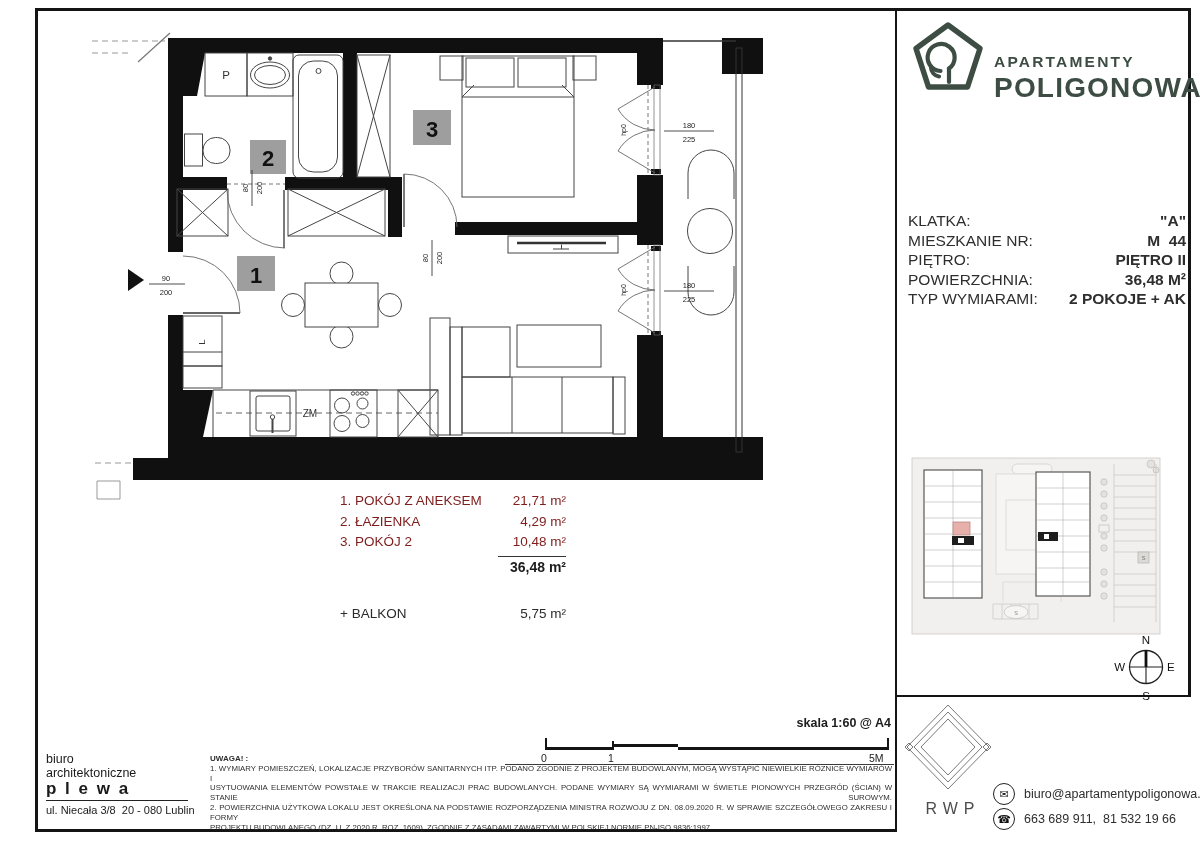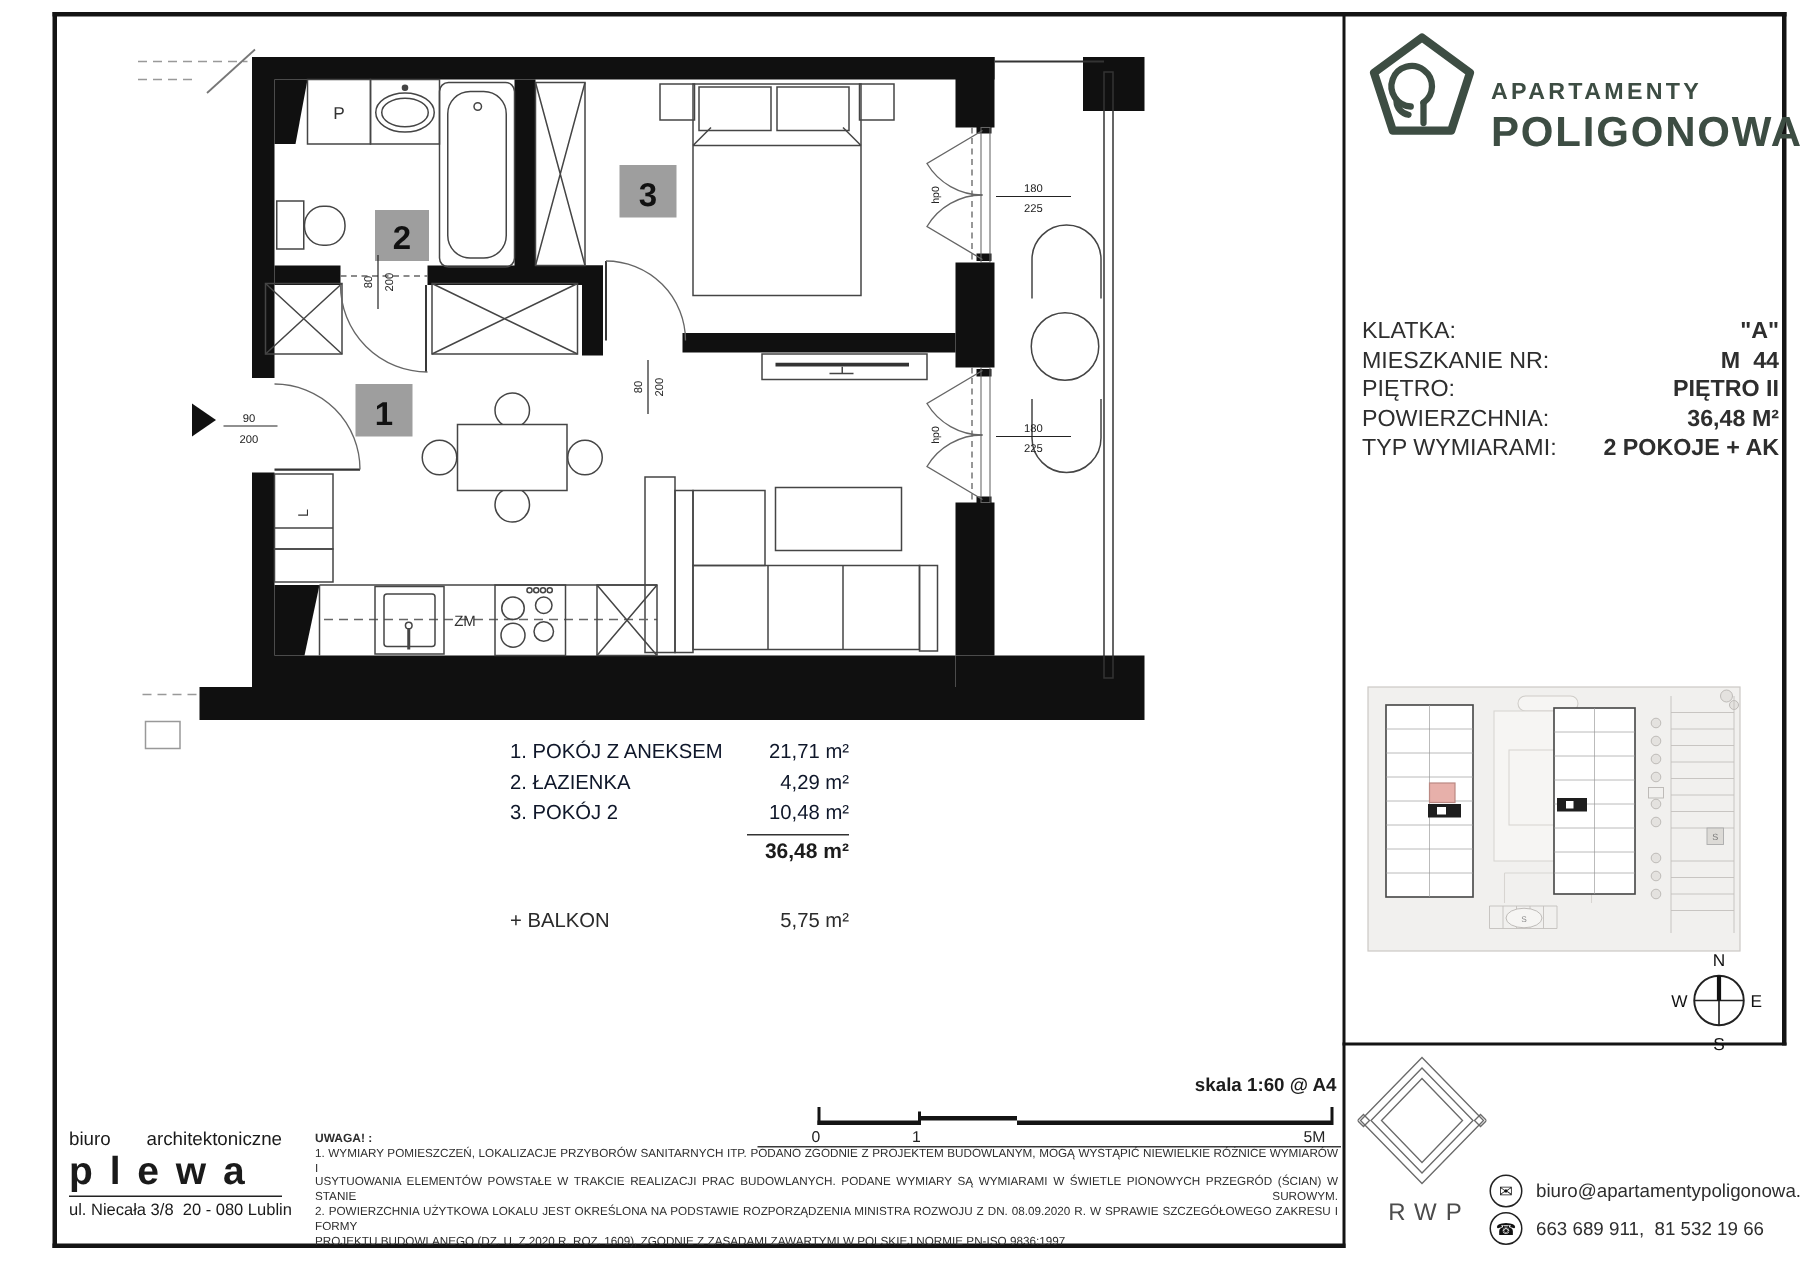--- a/index.html
+++ b/index.html
@@ -7,35 +7,35 @@
         font-family:"Liberation Sans",sans-serif;color:#222;}
   .abs{position:absolute;}
   .bline{position:absolute;background:#141414;}
   
   .logo-l1{font-size:15.5px;font-weight:700;letter-spacing:2.2px;}
   .logo-l2{font-size:28px;font-weight:700;letter-spacing:1.2px;margin-top:1px;}
   
   .info-row{display:flex;justify-content:space-between;font-size:15.5px;line-height:19.5px;color:#2e2e2e;}
   .info-row .v{font-weight:700;white-space:pre;}
   
-  .room-row{display:flex;justify-content:space-between;font-size:13.5px;line-height:20.5px;color:#0f172a;}
+  .room-row{display:flex;justify-content:space-between;font-size:13.5px;line-height:20.5px;color:#7f1d1d;}
   .room-row .a{white-space:pre;}
   .total-line{height:0;border-top:1.5px solid #333;width:68px;margin-left:auto;margin-top:3px;}
   .total-row{text-align:right;font-size:14px;font-weight:800;margin-top:2px;color:#1c1c1c;}
   .balcony-row{display:flex;justify-content:space-between;font-size:13.5px;margin-top:31px;color:#2b2b2b;}
   
   .scale-title{text-align:right;font-size:12.5px;font-weight:800;color:#1c1c1c;}
   
   .notes{font-size:7.8px;line-height:9.8px;color:#2e2e2e;width:682px;}
   .notes .hd{font-weight:800;font-size:8px;}
   .notes .just{text-align:justify;text-align-last:justify;}
   
   .arch{width:142px;color:#1a1a1a;}
-  .arch .l1{font-size:12.5px;display:flex;justify-content:space-between;}
-  .arch .nm{font-size:26px;font-weight:800;letter-spacing:2px;border-bottom:1.5px solid #222;
+  .arch .l1{font-size:12.5px;display:flex;justify-content:flex-start;flex-direction:column;}
+  .arch .nm{font-size:17px;font-weight:800;letter-spacing:2px;border-bottom:1.5px solid #222;
             padding-bottom:1px;margin-top:-1px;white-space:pre;}
   .arch .ad{font-size:11px;margin-top:3px;white-space:pre;}
   
   .dev{color:#3a3a3a;}
   .dev .nm{font-size:14px;font-weight:800;letter-spacing:0.6px;}
   .dev .ln{font-size:13px;letter-spacing:0.6px;line-height:16px;}
   .dev .web{letter-spacing:1.6px;font-weight:700;}
   .contact{display:flex;align-items:center;gap:9px;font-size:12.5px;color:#2e2e2e;}
   .cicon{width:20px;height:20px;border:1.4px solid #222;border-radius:50%;display:flex;
          align-items:center;justify-content:center;font-size:11px;color:#111;flex:0 0 auto;}

